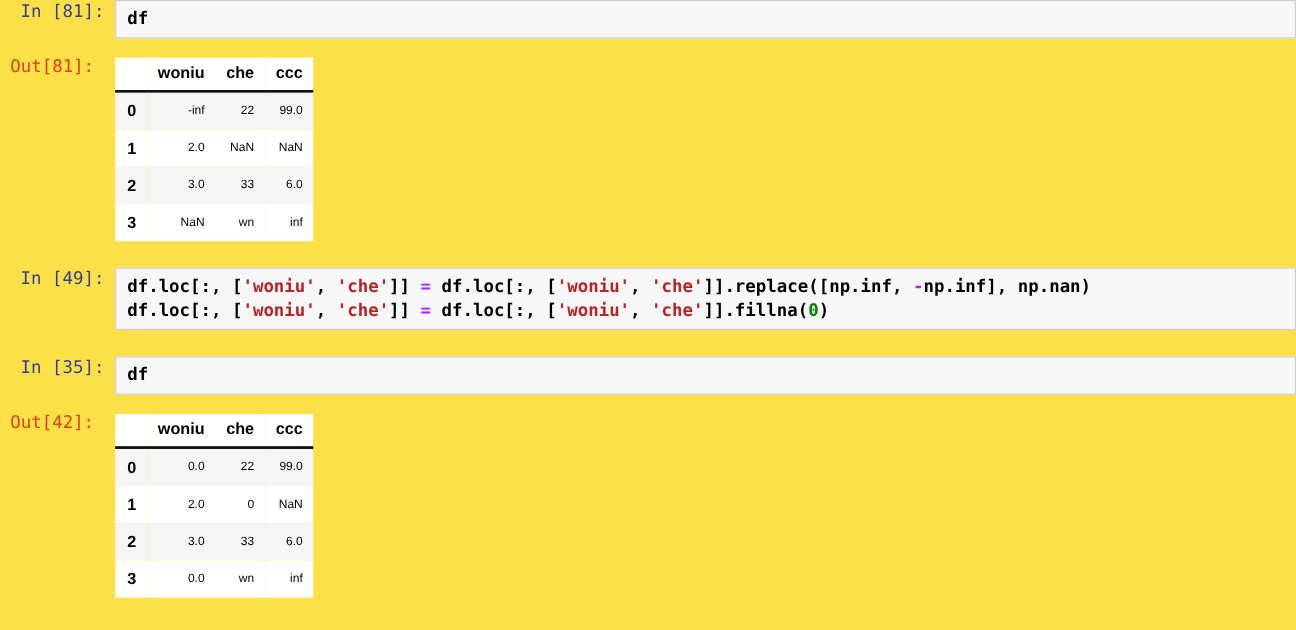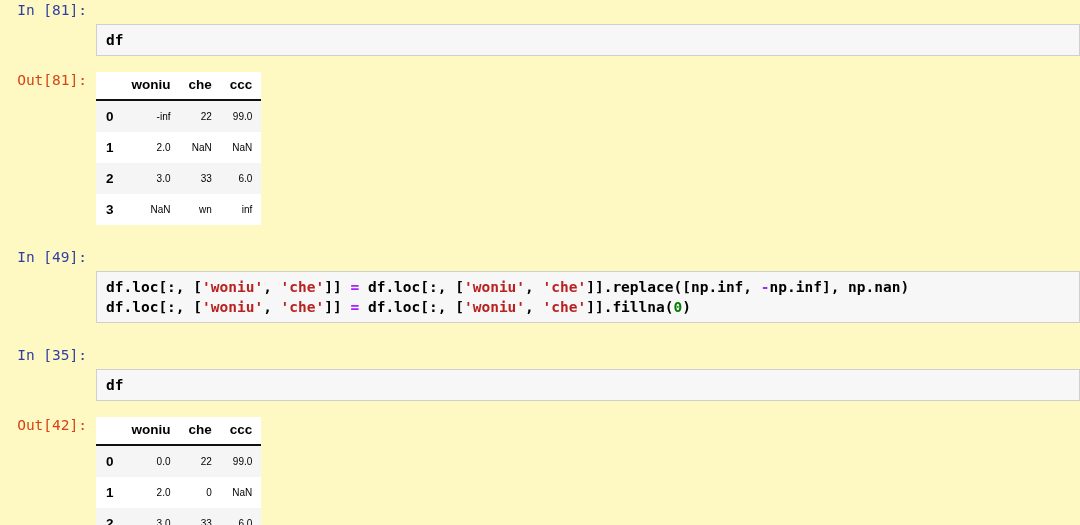--- a/index.html
+++ b/index.html
@@ -12,21 +12,21 @@
     height: 525px;
     overflow: hidden;
     font-family: "Liberation Sans", sans-serif;
     -webkit-font-smoothing: antialiased;
   }
 
   .notebook {
     position: relative;
     width: 1080px;
     height: 525px;
-    background: #fef9c3;
+    background: #fde047;
   }
 
   
   .cell-row {
     position: relative;
     display: flex;
     align-items: flex-start;
     width: 1080px;
   }
 
@@ -37,26 +37,25 @@
     padding-right: 9px;
     text-align: right;
     font-family: "DejaVu Sans Mono", "Liberation Mono", monospace;
     font-size: 14.5px;
     line-height: 20px;
     letter-spacing: 0px;
     white-space: pre;
     user-select: none;
   }
   .prompt-in  { color: #303F9F; }
-  .prompt-out { color: #D84315; }
+  .prompt-out { color: #D84315; text-align: center; }
 
   
   .input-area {
     flex: 1 1 auto;
-    margin-top: 24px;
   }
   .code-box {
     background: #f7f7f7;
     border: 1px solid #cfcfcf;
     box-sizing: border-box;
     padding: 5px 8px 5px 9px;
     width: 100%;
   }
   .code-line {
     font-family: "DejaVu Sans Mono", "Liberation Mono", monospace;

